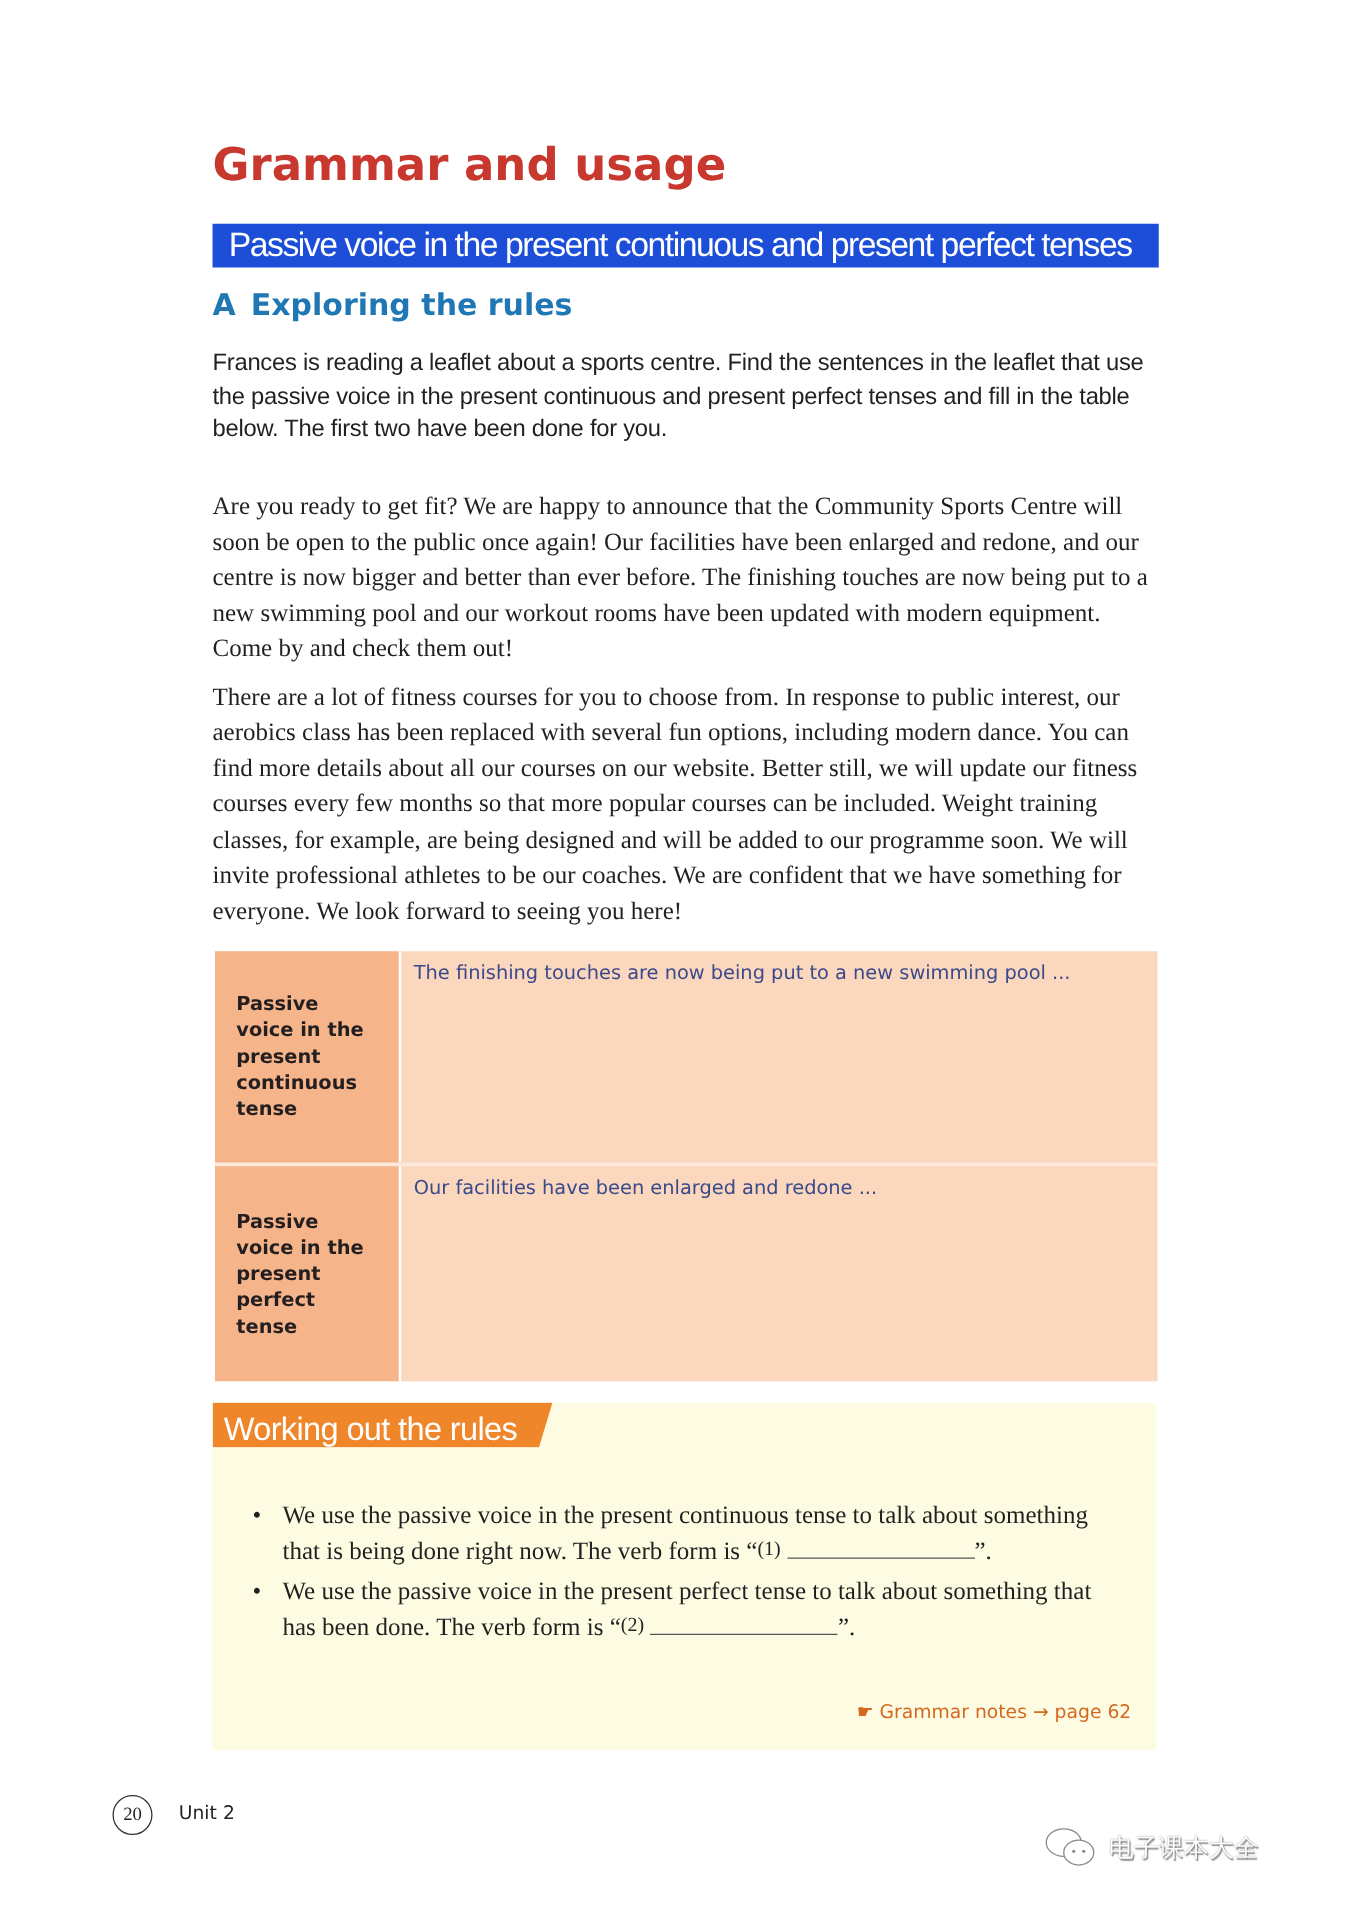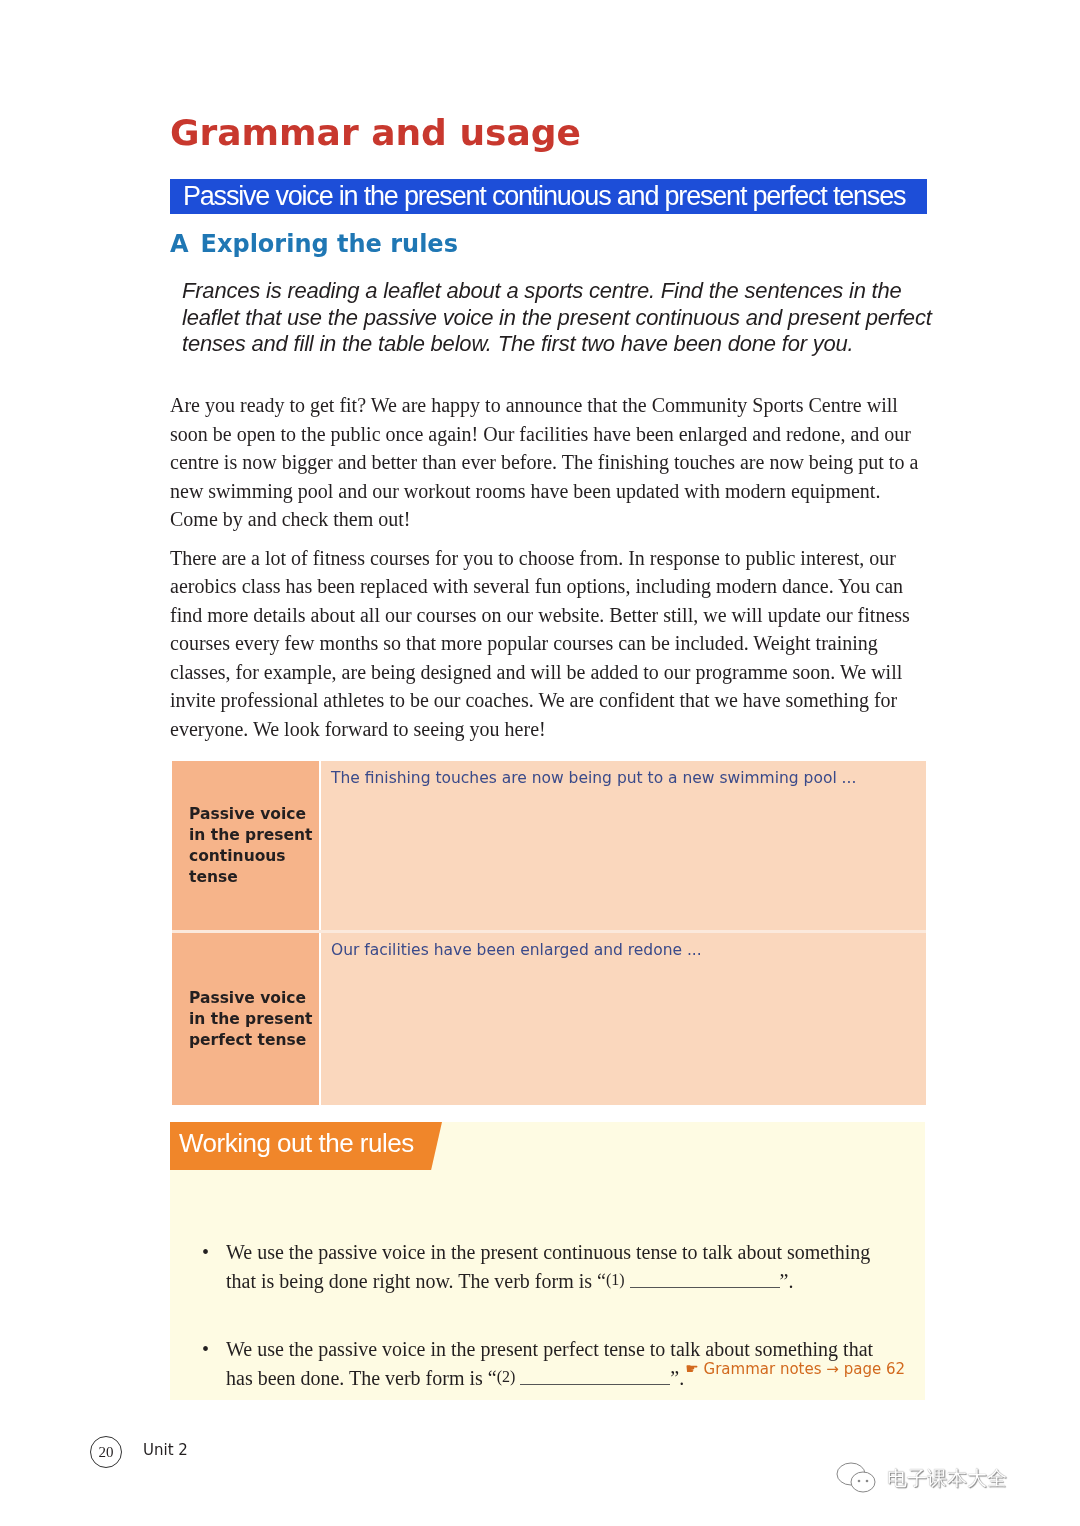--- a/index.html
+++ b/index.html
@@ -19,60 +19,60 @@
     padding-left: 13px; box-sizing: border-box; letter-spacing: -1.2px; white-space: nowrap;
     transform-origin: left; 
   }
   .section-heading {
     position: absolute; left: 170px; top: 230px; margin: 0;
     font-family: "DejaVu Sans", sans-serif; font-weight: bold; font-size: 24px; color: #1f77b4;
   }
   .section-heading .letter { margin-right: 12px; }
   .instructions {
     position: absolute; left: 170px; top: 278px; width: 760px;
-    font-family: "Liberation Sans", sans-serif; font-style: italic; font-size: 22px;
-    line-height: 26.5px; color: #231f20; letter-spacing: -0.2px; margin-left: 12px;
+    font-family: "Liberation Sans", sans-serif; font-size: 19px;
+    line-height: 26.5px; color: #231f20; letter-spacing: -0.2px;
   }
   .leaflet {
     position: absolute; left: 170px; top: 391px; width: 762px;
     font-family: "Liberation Serif", serif; font-size: 20px; line-height: 28.5px; color: #231f20;
   }
   .leaflet p { margin: 0 0 10px 0; }
   .answer-table {
     position: absolute; left: 172px; top: 761px; width: 754px; height: 312px;
     border-collapse: collapse;
   }
-  .answer-table td { padding: 6px; vertical-align: top; }
+  .answer-table td { padding: 16px; vertical-align: top; }
   .label-cell {
     width: 148px; background: #f6b48a; border-right: 2px solid #ffffff;
     font-family: "DejaVu Sans", sans-serif; font-weight: bold; font-size: 15.5px; line-height: 21px;
     color: #231f20; vertical-align: middle !important; padding-left: 17px !important; box-sizing: border-box;
   }
   .content-cell {
     background: #fad7bd; padding: 8px 10px !important;
     font-family: "DejaVu Sans", sans-serif; font-size: 15.5px; color: #3a4a8a;
   }
   .row-1 td { height: 153px; border-bottom: 3px solid #fbe9dc; }
   .row-2 td { height: 156px; }
   .rules-box {
     position: absolute; left: 170px; top: 1122px; width: 755px; height: 278px;
     background: #fefbe3;
   }
   .rules-tab {
-    position: absolute; left: 0; top: 0; height: 48px; width: 272px;
+    position: absolute; left: 0; top: 0; height: 36px; width: 272px;
     background: #f0862a; color: #ffffff;
     font-family: "Liberation Sans", sans-serif; font-size: 26px; line-height: 42px;
     padding-left: 9px; box-sizing: border-box; letter-spacing: -0.5px;
     clip-path: polygon(0 0, 100% 0, 96% 100%, 0 100%);
   }
   .rules-list {
     position: absolute; left: 30px; top: 76px; width: 690px; margin: 0; padding: 0; list-style: none;
     font-family: "Liberation Serif", serif; font-size: 20px; line-height: 28px; color: #231f20;
   }
-  .rules-list li { position: relative; padding-left: 26px; margin-bottom: 4px; margin-top: 40px; }
+  .rules-list li { position: relative; padding-left: 26px; margin-bottom: 4px; }
   .rules-list li::before { content: "•"; position: absolute; left: 2px; top: 0; }
   .blank { display: inline-block; border-bottom: 1px solid #555; width: 150px; height: 18px; vertical-align: baseline; }
   .num { font-size: 16px; vertical-align: 3px; }
   .grammar-notes {
     position: absolute; right: 20px; top: 238px;
     font-family: "DejaVu Sans", sans-serif; font-size: 15px; color: #d2691e;
   }
   .page-footer { position: absolute; left: 90px; top: 1436px; }
   .page-number {
     position: absolute; left: 0; top: 0; width: 30px; height: 30px; border: 1.5px solid #333; border-radius: 50%;

